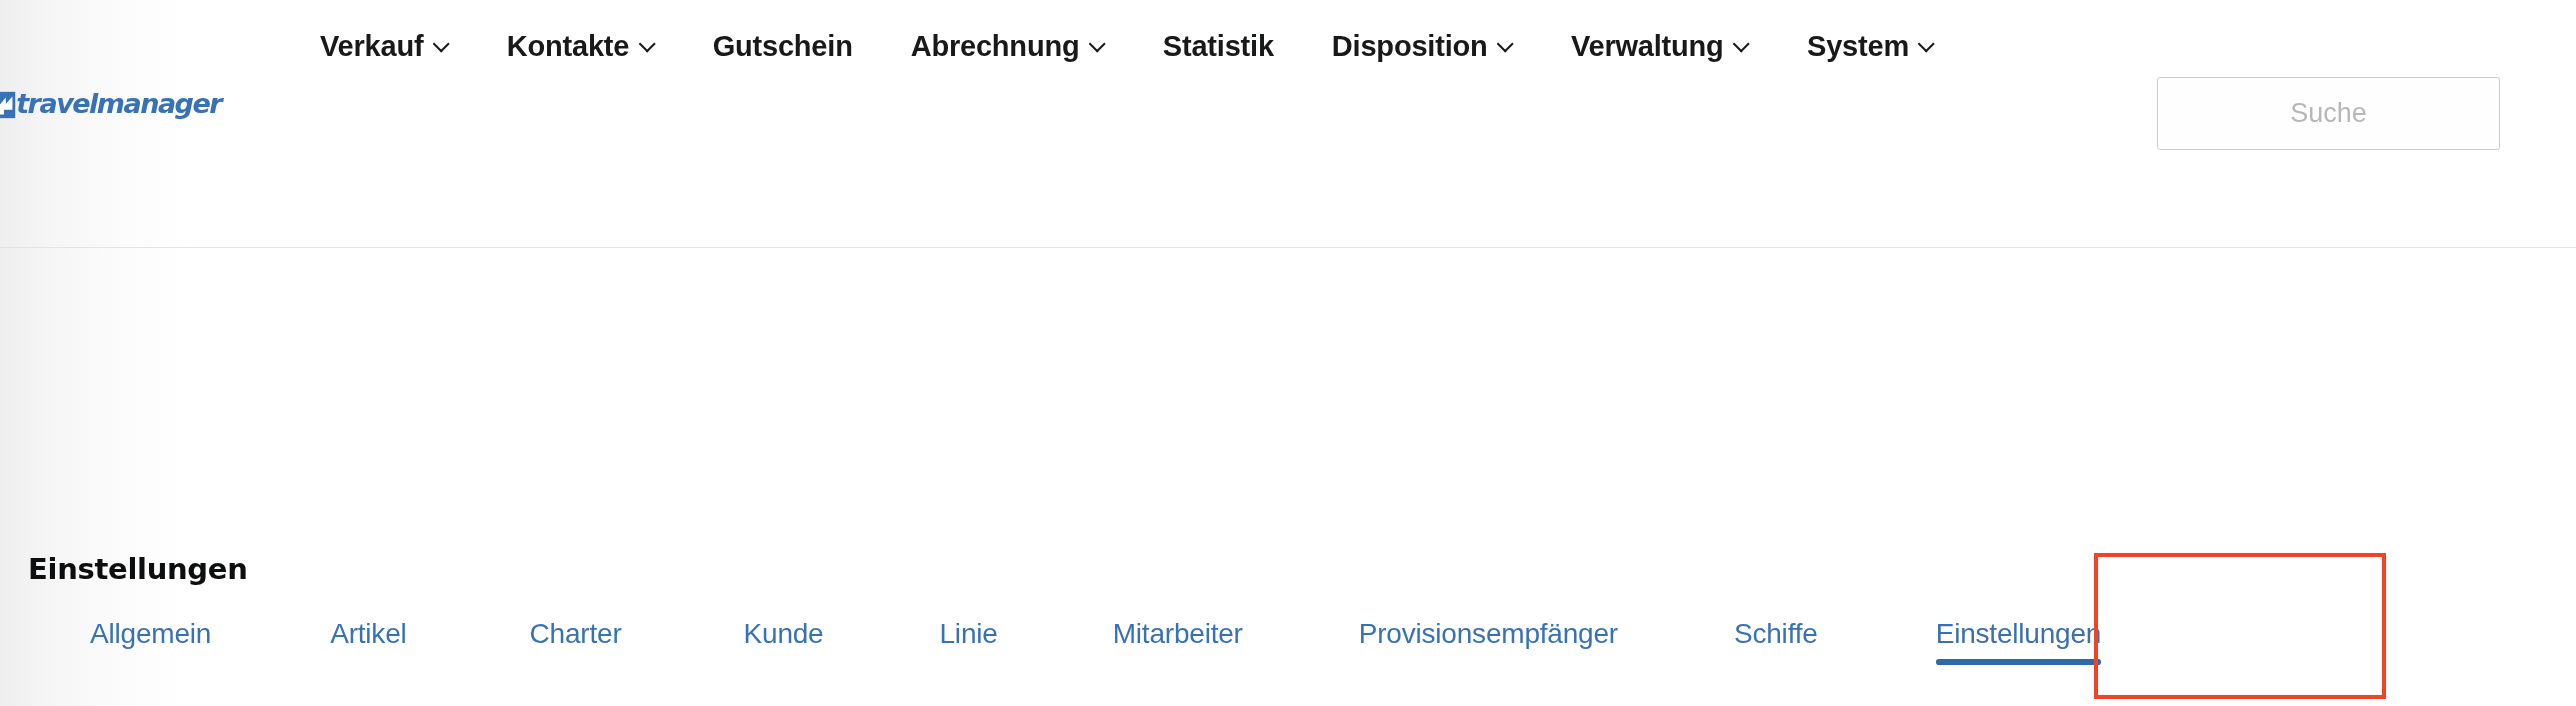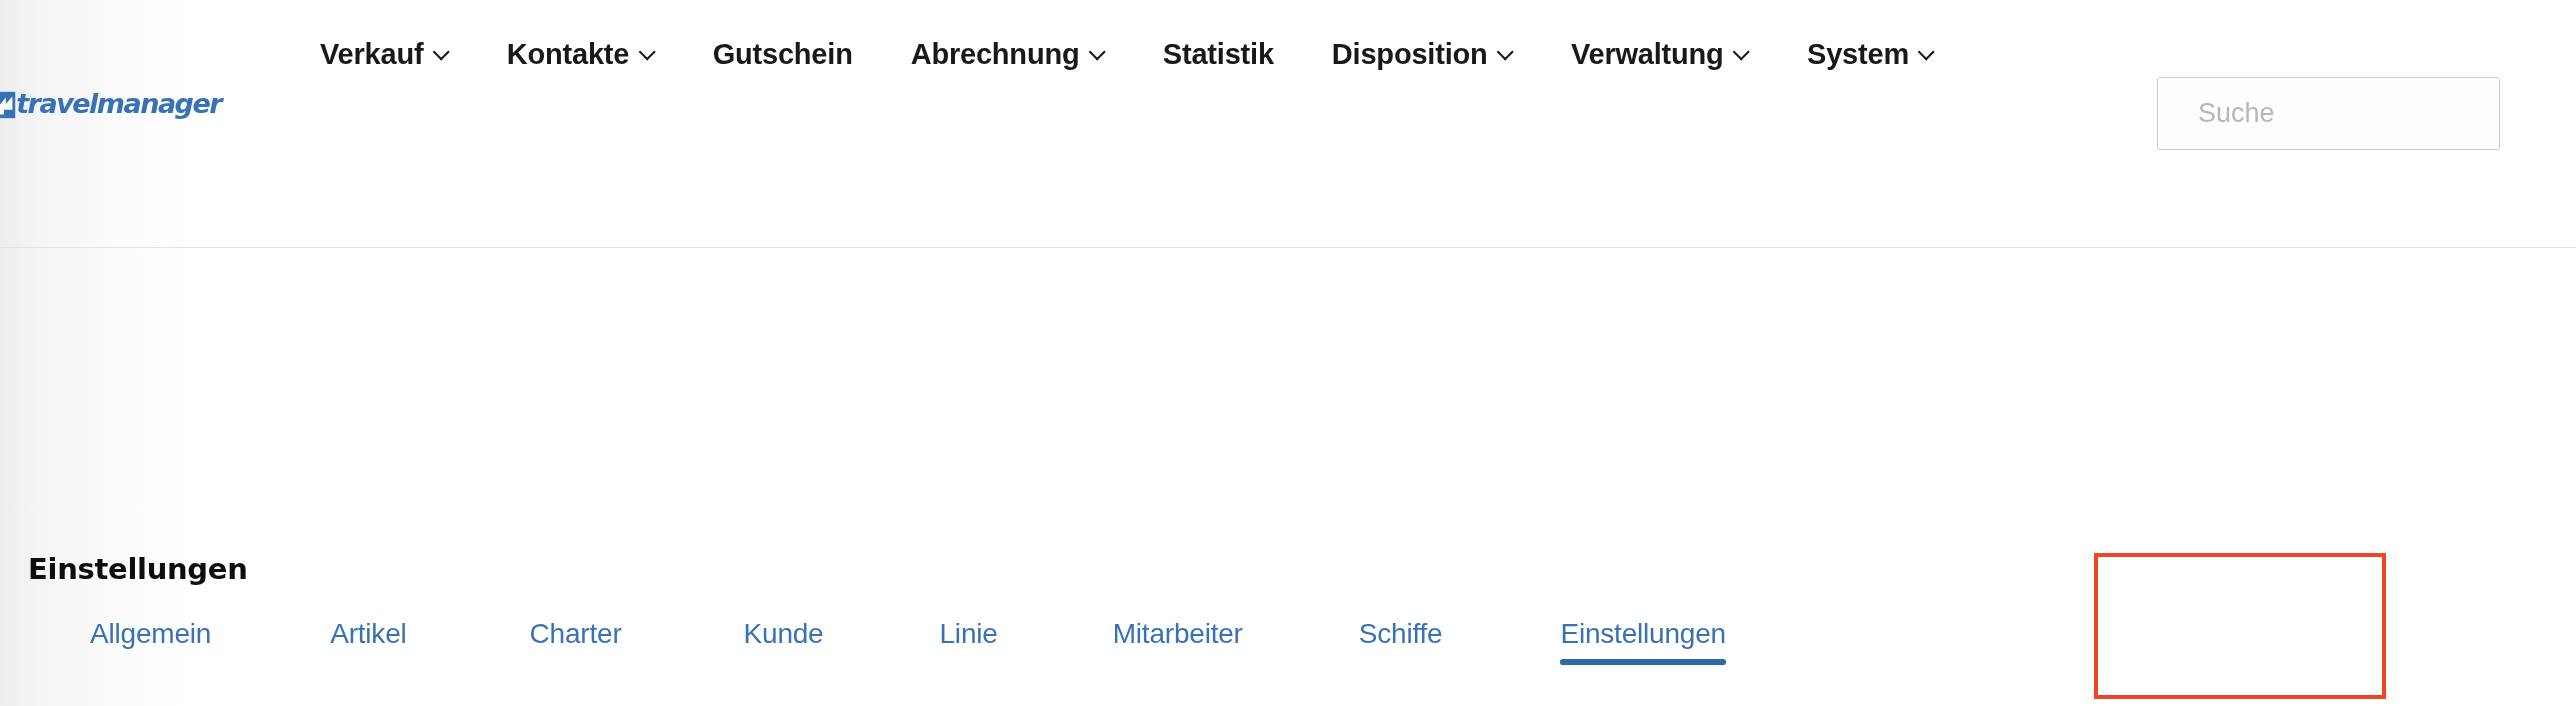--- a/index.html
+++ b/index.html
@@ -61,21 +61,21 @@
     font-size: 27px;
     letter-spacing: -1.5px;
     color: #3872b5;
     line-height: 1;
     margin-left: -2.8px;
   }
 
   .nav {
     position: absolute;
     left: 320px;
-    top: 8px;
+    top: 0;
     width: 1790px;
   }
   .nav-row {
     display: flex;
     align-items: center;
     height: 92px;
   }
   .nav-row.second { height: 81px; }
   .nav-item {
     display: inline-flex;
@@ -114,20 +114,21 @@
     height: 73px;
     box-sizing: border-box;
     border: 1.9px solid #c9cacb;
     border-radius: 2.8px;
     background: #fefefe;
     font-family: "Liberation Sans", sans-serif;
     font-size: 27px;
     color: #2b2c2d;
     padding: 0 40px;
     outline: none;
+    text-align: center;
   }
   .search-box::placeholder { color: #b6b7b8; }
 
   
   .content { position: relative; padding-left: 28px; }
 
   .page-title {
     font-family: "DejaVu Sans", sans-serif;
     font-size: 29px;
     font-weight: 700;
@@ -264,20 +265,23 @@
       <div class="tab" style="margin-left:122px;">
         <span>Kunde</span>
       </div>
       <div class="tab" style="margin-left:116px;">
         <span>Linie</span>
       </div>
       <div class="tab" style="margin-left:115px;">
         <span>Mitarbeiter</span>
       </div>
       <div class="tab" style="margin-left:116px;">
+        <span>Provisionsempfänger</span>
+      </div>
+      <div class="tab" style="margin-left:116px;">
         <span>Schiffe</span>
       </div>
       <div class="tab active" style="margin-left:118px;">
         <span>Einstellungen</span>
         <span class="underline"></span>
       </div>
     </div>
 
     <div class="annot annot-einstellungen"></div>
 

